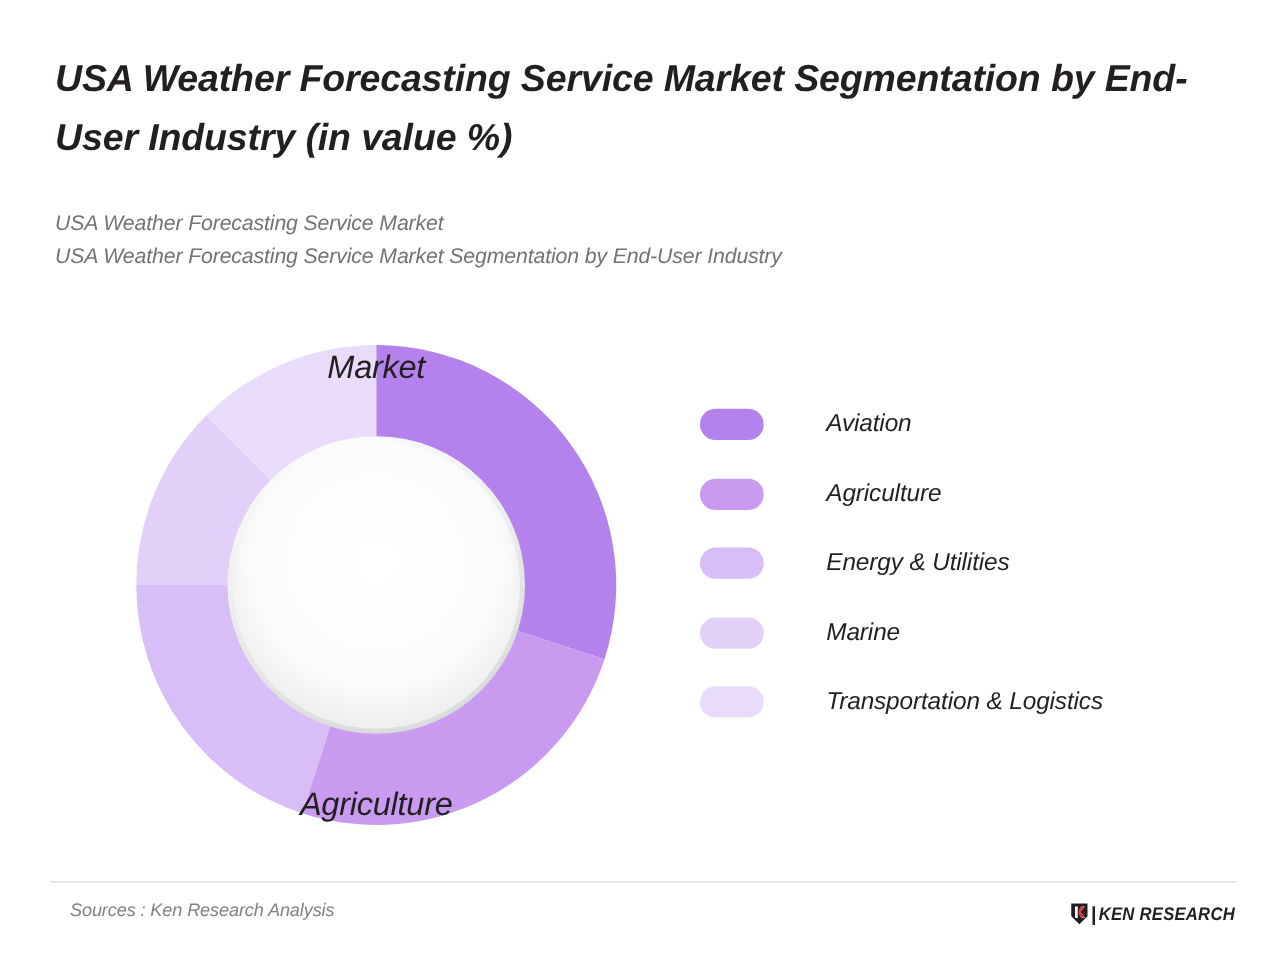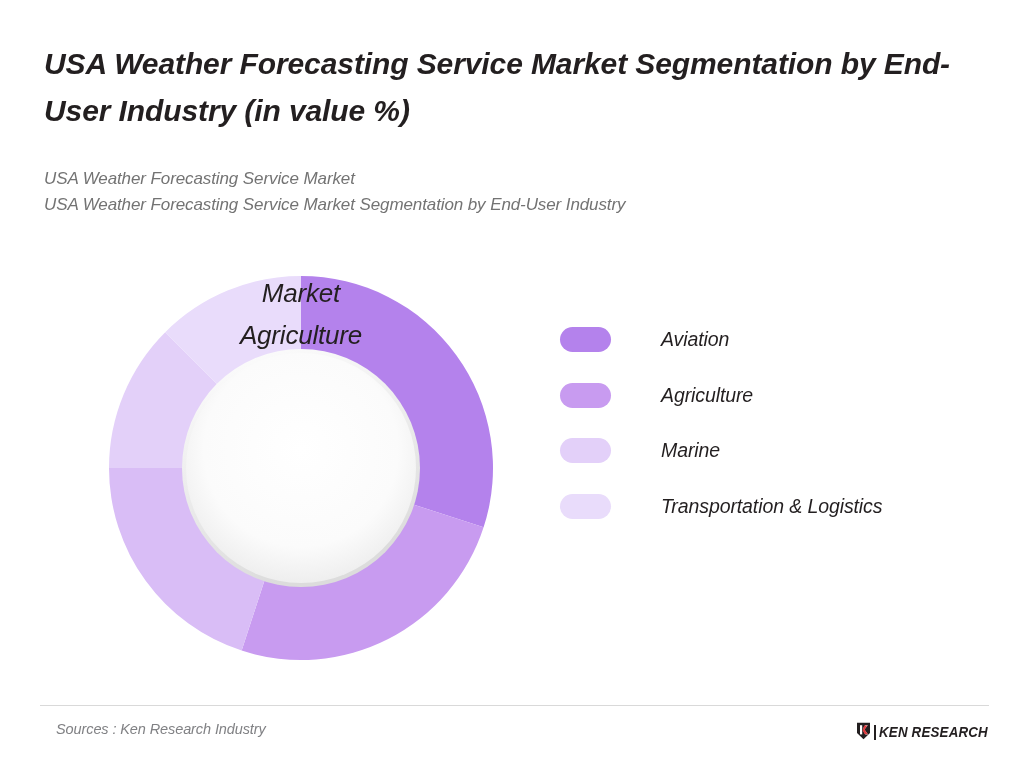--- a/index.html
+++ b/index.html
@@ -66,21 +66,21 @@
   }
   #donut-center-label {
     position: absolute;
     left: 0;
     top: 0;
     width: 392px;
     height: 392px;
     display: flex;
     flex-direction: column;
     align-items: center;
-    justify-content: flex-start;
+    justify-content: space-between;
     pointer-events: none;
   }
   .center-line {
     font-size: 26px;
     color: #231f20;
     line-height: 1.62;
     text-align: center;
     letter-spacing: -0.2px;
   }
 
@@ -203,31 +203,35 @@
   <div id="legend">
       <div class="legend-item">
         <div class="legend-swatch" style="background: rgb(180, 130, 236);"></div>
         <div class="legend-label">Aviation</div>
       </div>
       <div class="legend-item">
         <div class="legend-swatch" style="background: rgb(200, 155, 240);"></div>
         <div class="legend-label">Agriculture</div>
       </div>
       <div class="legend-item">
+        <div class="legend-swatch" style="background: rgb(217, 189, 246);"></div>
+        <div class="legend-label">Energy &amp; Utilities</div>
+      </div>
+      <div class="legend-item">
         <div class="legend-swatch" style="background: rgb(227, 208, 249);"></div>
         <div class="legend-label">Marine</div>
       </div>
       <div class="legend-item">
         <div class="legend-swatch" style="background: rgb(233, 220, 251);"></div>
         <div class="legend-label">Transportation &amp; Logistics</div>
       </div>
     </div>
 
   <div id="footer-rule"></div>
-  <div id="footer-source">Sources : Ken Research Industry</div>
+  <div id="footer-source">Sources : Ken Research Analysis</div>
   <div id="brand">
     <svg id="brand-mark" viewBox="0 0 15 18">
       <path d="M1 0.8 L14 0.8 L14 11 L7.5 17.3 L1 11 Z" fill="#231f20"></path>
       <path d="M4 3.2 L6.2 3.2 L6.2 7 L9.3 3.2 L11.8 3.2 L8.4 7.4 L12 12.4 L9.4 12.4 L6.2 8 L6.2 12.4 L4 12.4 Z" fill="#ffffff"></path>
       <path d="M7.5 1.6 L7.5 16.2 L2 11 L2 1.6 Z" fill="#231f20"></path>
       <path d="M4 3.2 L6.2 3.2 L6.2 12.4 L4 12.4 Z" fill="#ffffff"></path>
       <path d="M8.2 3.4 L11.4 3.4 L8.6 7.5 L11.9 12.2 L8.8 12.2 L6.6 8.2 Z" fill="#e03a3e"></path>
     </svg>
     <div id="brand-divider"></div>
     <div id="brand-text">KEN RESEARCH</div>

